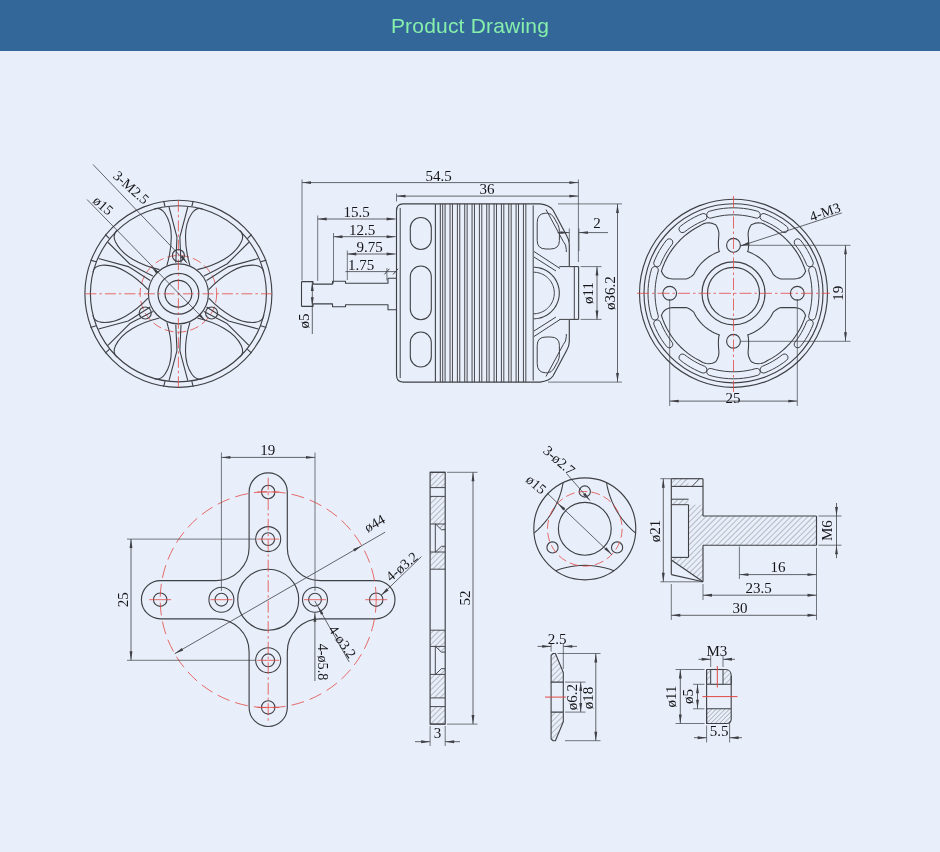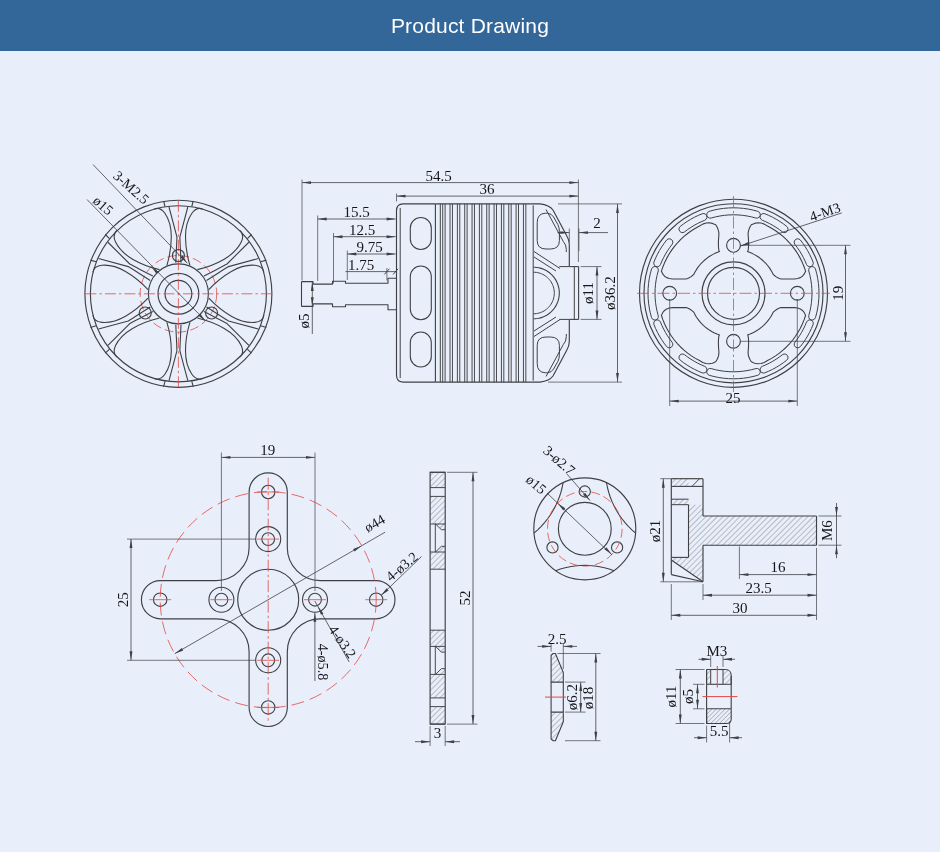--- a/index.html
+++ b/index.html
@@ -1,17 +1,17 @@
 <!DOCTYPE html>
 <html><head>
 <meta charset="utf-8">
 <style>
 html,body{margin:0;padding:0;}
 body{width:940px;height:852px;background:#e9effa;overflow:hidden;}
-.hdr{height:51px;background:#336699;color:#ffffff;font-family:"Liberation Sans",sans-serif;
+.hdr{height:51px;background:#336699;color:#86efac;font-family:"Liberation Sans",sans-serif;
 font-size:21px;display:flex;align-items:center;justify-content:center;letter-spacing:0.2px;}
 svg text{font-family:"Liberation Serif",serif;}
 </style>
 </head>
 <body>
 <div class="hdr">Product Drawing</div>
 <svg width="940" height="801" viewBox="0 51 940 801" style="display:block">
 <defs>
 <pattern id="hat" patternUnits="userSpaceOnUse" width="4.0" height="4.0" patternTransform="rotate(45)">
 <line x1="0" y1="0" x2="0" y2="4.0" stroke="#4a4b50" stroke-width="0.65"></line>

